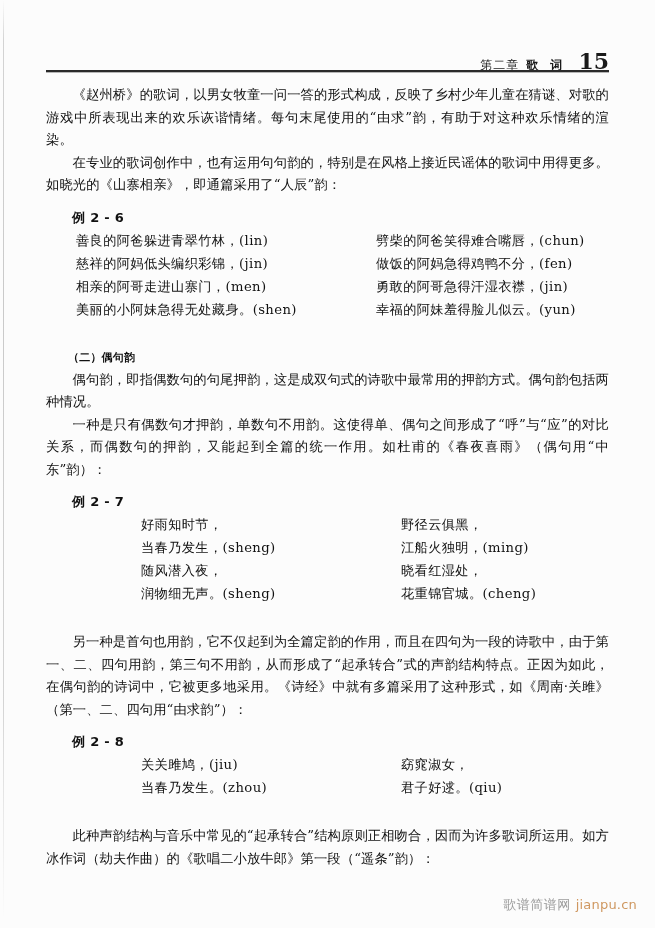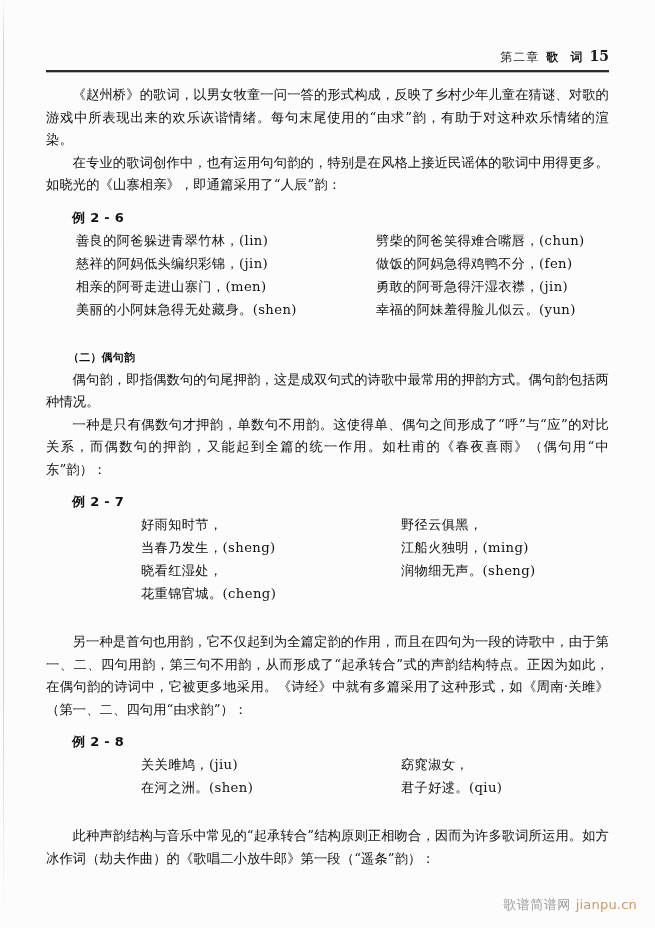--- a/index.html
+++ b/index.html
@@ -60,22 +60,22 @@
   .running-head .sect {
     font-family: "DejaVu Sans", "Liberation Sans", sans-serif;
     font-weight: 700;
     font-size: 12px;
     letter-spacing: 4px;
     margin-left: 7px;
   }
   .running-head .pageno {
     font-family: "DejaVu Serif", "Liberation Serif", serif;
     font-weight: 700;
-    font-size: 14px;
-    margin-left: 3px;
+    font-size: 22px;
+    margin-left: 12px;
     letter-spacing: 0;
   }
 
   .head-rule {
     position: absolute;
     left: 46px;
     top: 70px;
     width: 563px;
     height: 2px;
     background: #2a2a2a;
@@ -217,36 +217,37 @@
     <p class="para">一种是只有偶数句才押韵，单数句不用韵。这使得单、偶句之间形成了“呼”与“应”的对比关系，而偶数句的押韵，又能起到全篇的统一作用。如杜甫的《春夜喜雨》（偶句用“中东”韵）：</p>
 
     <div class="spacer-sm"></div>
 
     <p class="example-label">例 2 - 7</p>
     <div class="verse-grid indented">
       <div class="verse-line">好雨知时节，</div>
       <div class="verse-line">野径云俱黑，</div>
       <div class="verse-line">当春乃发生，(sheng)</div>
       <div class="verse-line">江船火独明，(ming)</div>
+      <div class="verse-line">随风潜入夜，</div>
       <div class="verse-line">晓看红湿处，</div>
       <div class="verse-line">润物细无声。(sheng)</div>
       <div class="verse-line">花重锦官城。(cheng)</div>
     </div>
 
     <div class="spacer-lg"></div>
 
     <p class="para">另一种是首句也用韵，它不仅起到为全篇定韵的作用，而且在四句为一段的诗歌中，由于第一、二、四句用韵，第三句不用韵，从而形成了“起承转合”式的声韵结构特点。正因为如此，在偶句韵的诗词中，它被更多地采用。《诗经》中就有多篇采用了这种形式，如《周南·关雎》（第一、二、四句用“由求韵”）：</p>
 
     <div class="spacer-sm"></div>
 
     <p class="example-label">例 2 - 8</p>
     <div class="verse-grid indented">
       <div class="verse-line">关关雎鸠，(jiu)</div>
       <div class="verse-line">窈窕淑女，</div>
-      <div class="verse-line">在河之洲。(shen)</div>
+      <div class="verse-line">当春乃发生。(zhou)</div>
       <div class="verse-line">君子好逑。(qiu)</div>
     </div>
 
     <div class="spacer-lg"></div>
 
     <p class="para">此种声韵结构与音乐中常见的“起承转合”结构原则正相吻合，因而为许多歌词所运用。如方冰作词（劫夫作曲）的《歌唱二小放牛郎》第一段（“遥条”韵）：</p>
 
   </div>
 
   <div class="watermark">

